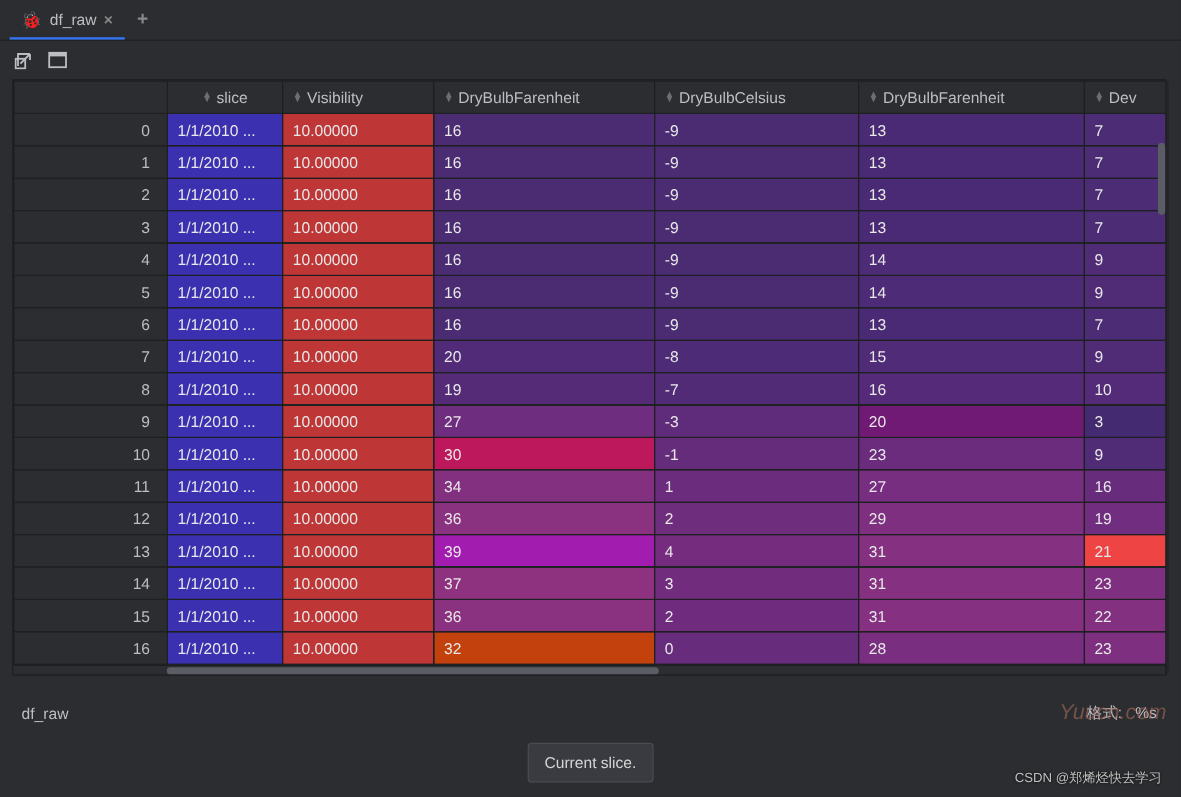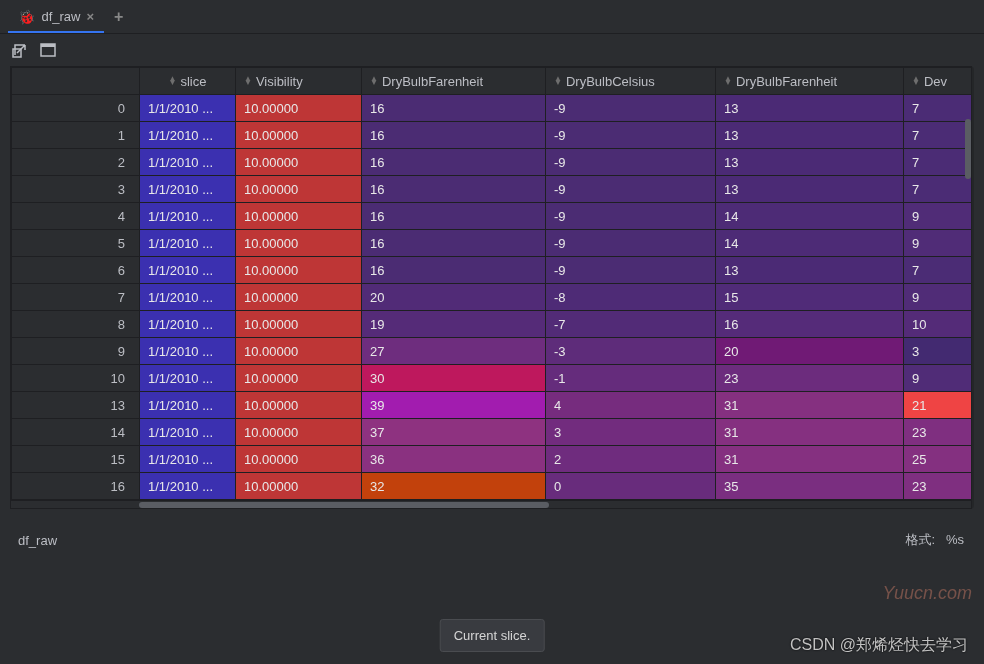--- a/index.html
+++ b/index.html
@@ -31,21 +31,21 @@
   td.idx { background:#2b2d30; color:#bcbec4; text-align:right; padding-right:14px; }
   td.cell { color:#e8e8e8; }
   .h-scroll { height:8px; background:#2b2d30; border-top:1px solid #1e1f22; position:relative; }
   .h-thumb { position:absolute; left:128px; top:1px; height:6px; width:410px; background:#5a5d63; border-radius:3px; }
   .v-scroll { position:absolute; right:13px; top:119px; width:6px; height:430px; }
   .v-thumb { position:absolute; top:0; width:6px; height:60px; background:#5a5d63; border-radius:3px; }
   .status { display:flex; justify-content:space-between; align-items:center; padding: 12px 20px 0 18px; color:#bcbec4; }
   .watermark1 { position:absolute; right:12px; bottom:60px; color:#a86a5a; font-size:18px; opacity:0.6; font-style:italic; }
   .bottom-line { position:absolute; bottom:8px; left:0; right:0; display:flex; justify-content:flex-end; align-items:center; padding: 0 16px; }
   .tooltip { position:absolute; bottom:12px; left:50%; transform:translateX(-50%); background:#393b40; color:#d5d5d5; padding:8px 13px; border:1px solid #4a4c50; border-radius:3px; font-size:13px; }
-  .csdn { color:#c2c2c2; font-size:16px; text-shadow:0 0 2px #000; }
+  .csdn { color:#c2c2c2; font-size:11px; text-shadow:0 0 2px #000; }
 </style>
 </head>
 <body>
 
 <div class="tab-bar">
   <div class="tab active">
     <span class="bug-icon">🐞</span>
     <span>df_raw</span>
     <span class="tab-close">×</span>
   </div>
@@ -210,20 +210,38 @@
           <tr>
             <td class="idx">10</td>
             <td class="cell" style="background:#3b30b0">1/1/2010 ...</td>
             <td class="cell" style="background:#be3636">10.00000</td>
             <td class="cell" style="background:#be185d">30</td>
             <td class="cell" style="background:#652c7c">-1</td>
             <td class="cell" style="background:#6c2c7d">23</td>
             <td class="cell" style="background:#502c77">9</td>
           </tr>
           <tr>
+            <td class="idx">11</td>
+            <td class="cell" style="background:#3b30b0">1/1/2010 ...</td>
+            <td class="cell" style="background:#be3636">10.00000</td>
+            <td class="cell" style="background:#843081">34</td>
+            <td class="cell" style="background:#6b2c7d">1</td>
+            <td class="cell" style="background:#772e80">27</td>
+            <td class="cell" style="background:#672c7c">16</td>
+          </tr>
+          <tr>
+            <td class="idx">12</td>
+            <td class="cell" style="background:#3b30b0">1/1/2010 ...</td>
+            <td class="cell" style="background:#be3636">10.00000</td>
+            <td class="cell" style="background:#8a3180">36</td>
+            <td class="cell" style="background:#6f2d7e">2</td>
+            <td class="cell" style="background:#7e2f80">29</td>
+            <td class="cell" style="background:#712d7f">19</td>
+          </tr>
+          <tr>
             <td class="idx">13</td>
             <td class="cell" style="background:#3b30b0">1/1/2010 ...</td>
             <td class="cell" style="background:#be3636">10.00000</td>
             <td class="cell" style="background:#a21caf">39</td>
             <td class="cell" style="background:#762c7e">4</td>
             <td class="cell" style="background:#853080">31</td>
             <td class="cell" style="background:#ef4444">21</td>
           </tr>
           <tr>
             <td class="idx">14</td>
@@ -234,29 +252,29 @@
             <td class="cell" style="background:#853080">31</td>
             <td class="cell" style="background:#7f2f80">23</td>
           </tr>
           <tr>
             <td class="idx">15</td>
             <td class="cell" style="background:#3b30b0">1/1/2010 ...</td>
             <td class="cell" style="background:#be3636">10.00000</td>
             <td class="cell" style="background:#8a3180">36</td>
             <td class="cell" style="background:#6f2c7e">2</td>
             <td class="cell" style="background:#853080">31</td>
-            <td class="cell" style="background:#843080">25</td>
+            <td class="cell" style="background:#843080">22</td>
           </tr>
           <tr>
             <td class="idx">16</td>
             <td class="cell" style="background:#3b30b0">1/1/2010 ...</td>
             <td class="cell" style="background:#be3636">10.00000</td>
             <td class="cell" style="background:#c2410c">32</td>
             <td class="cell" style="background:#682c7c">0</td>
-            <td class="cell" style="background:#7a2e80">35</td>
+            <td class="cell" style="background:#7a2e80">28</td>
             <td class="cell" style="background:#7f2f80">23</td>
           </tr>
         </tbody>
 </table>
 <div class="h-scroll">
         <div class="h-thumb"></div>
       </div>
 </div>
 </div>
 

